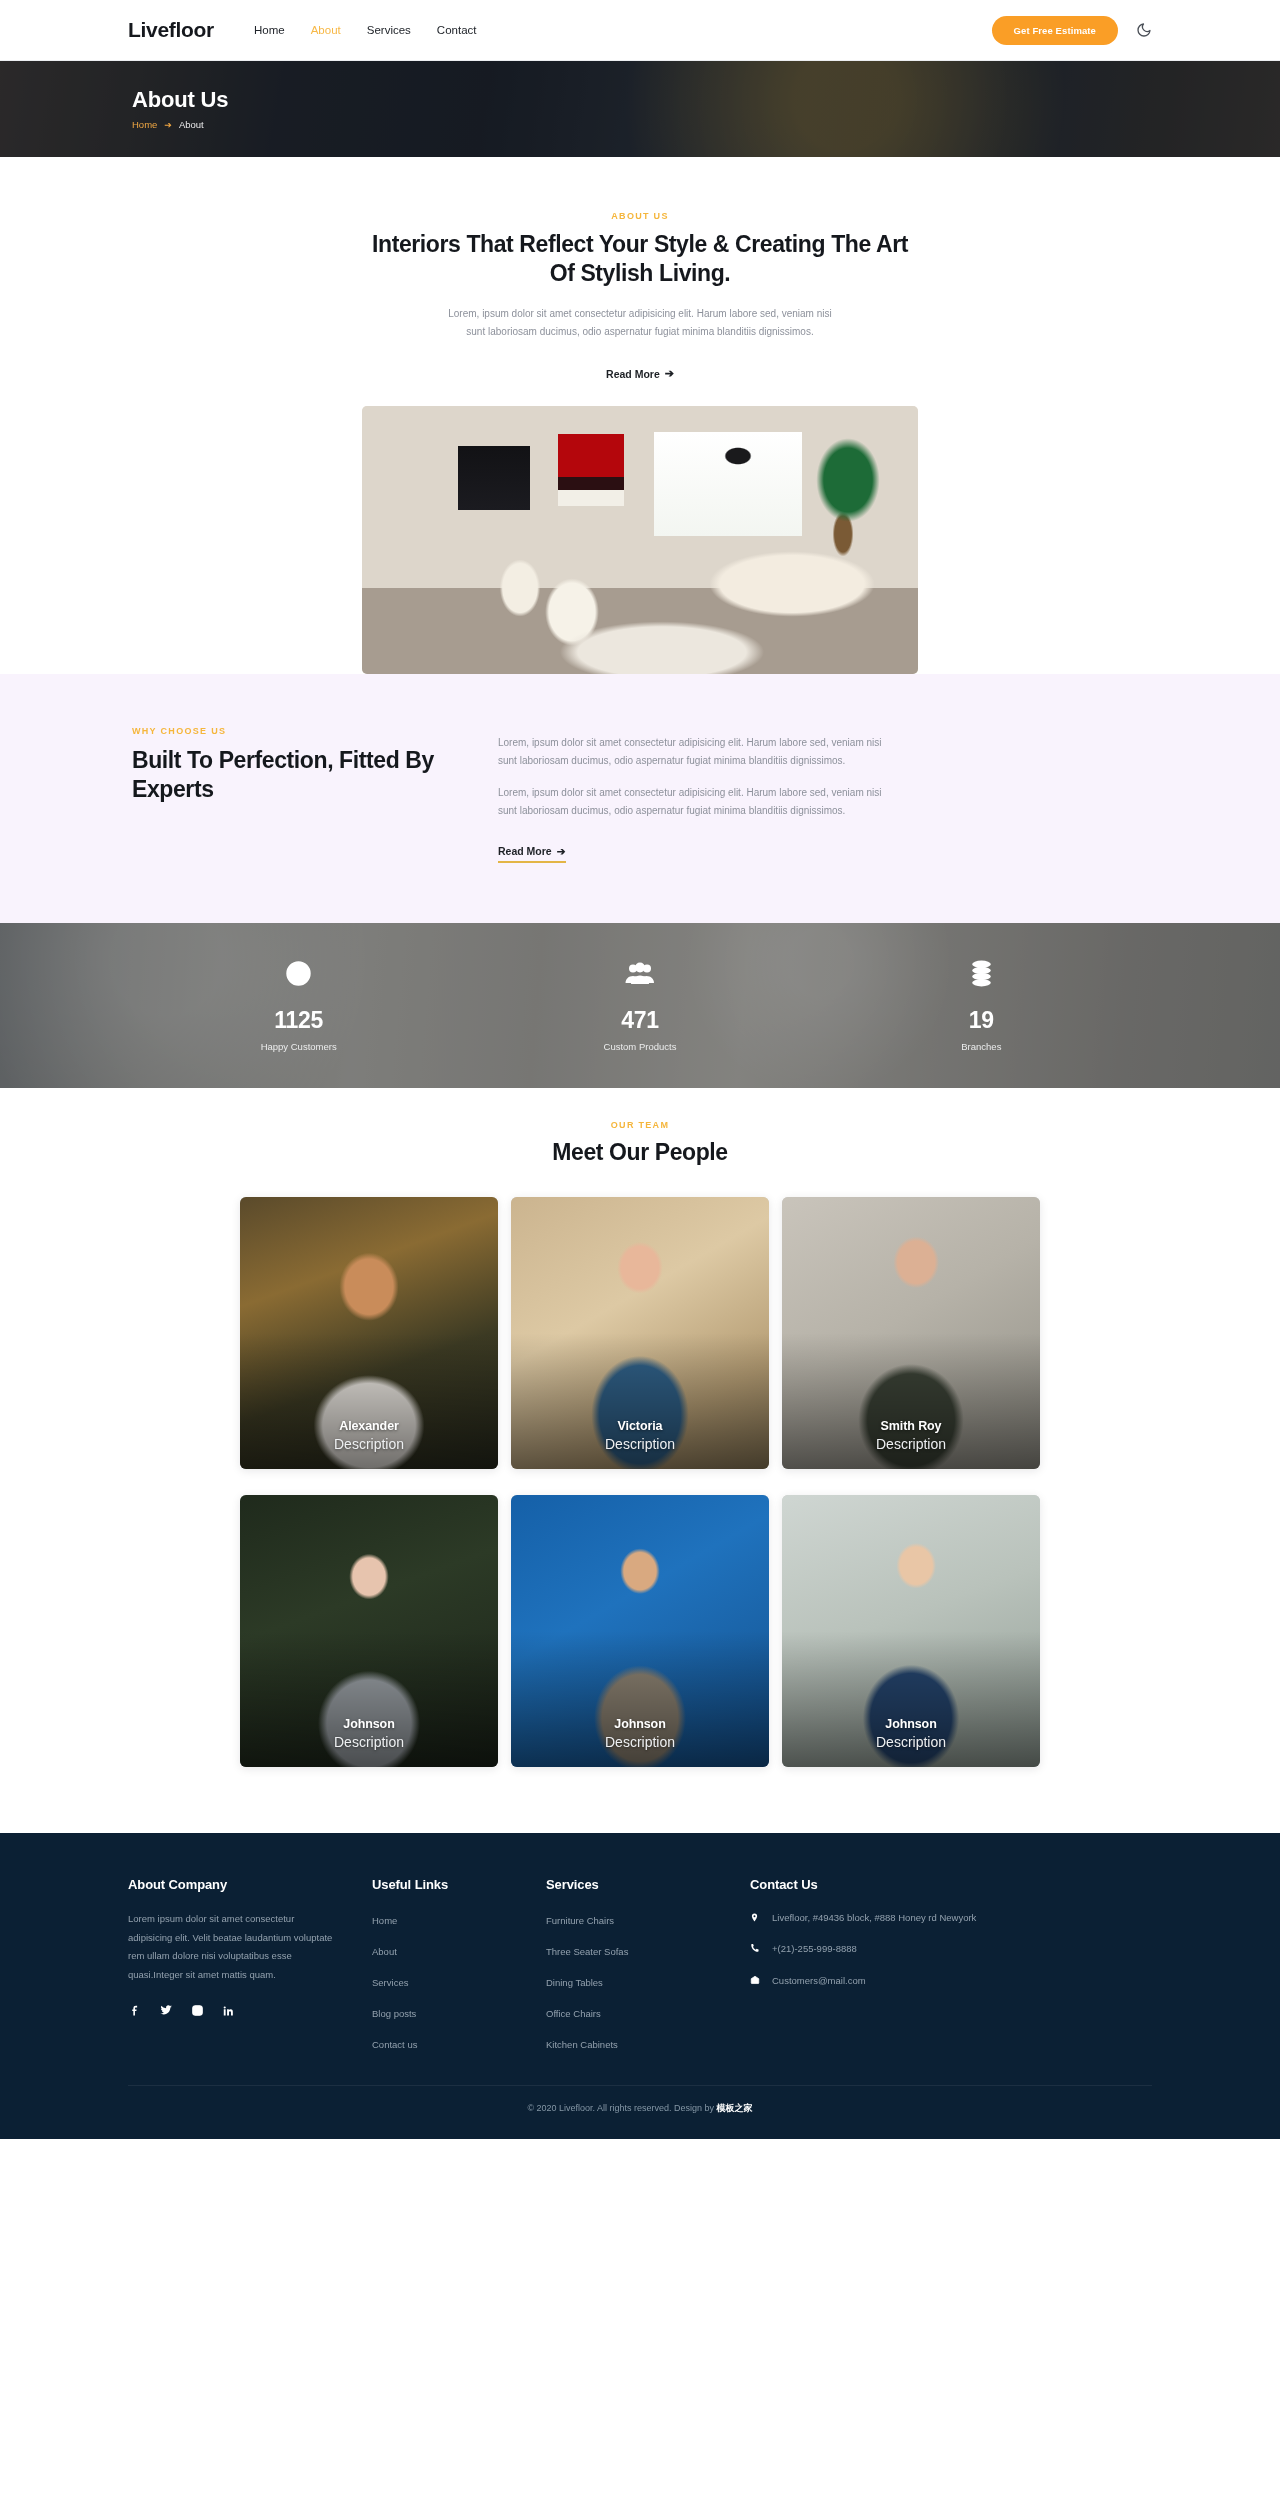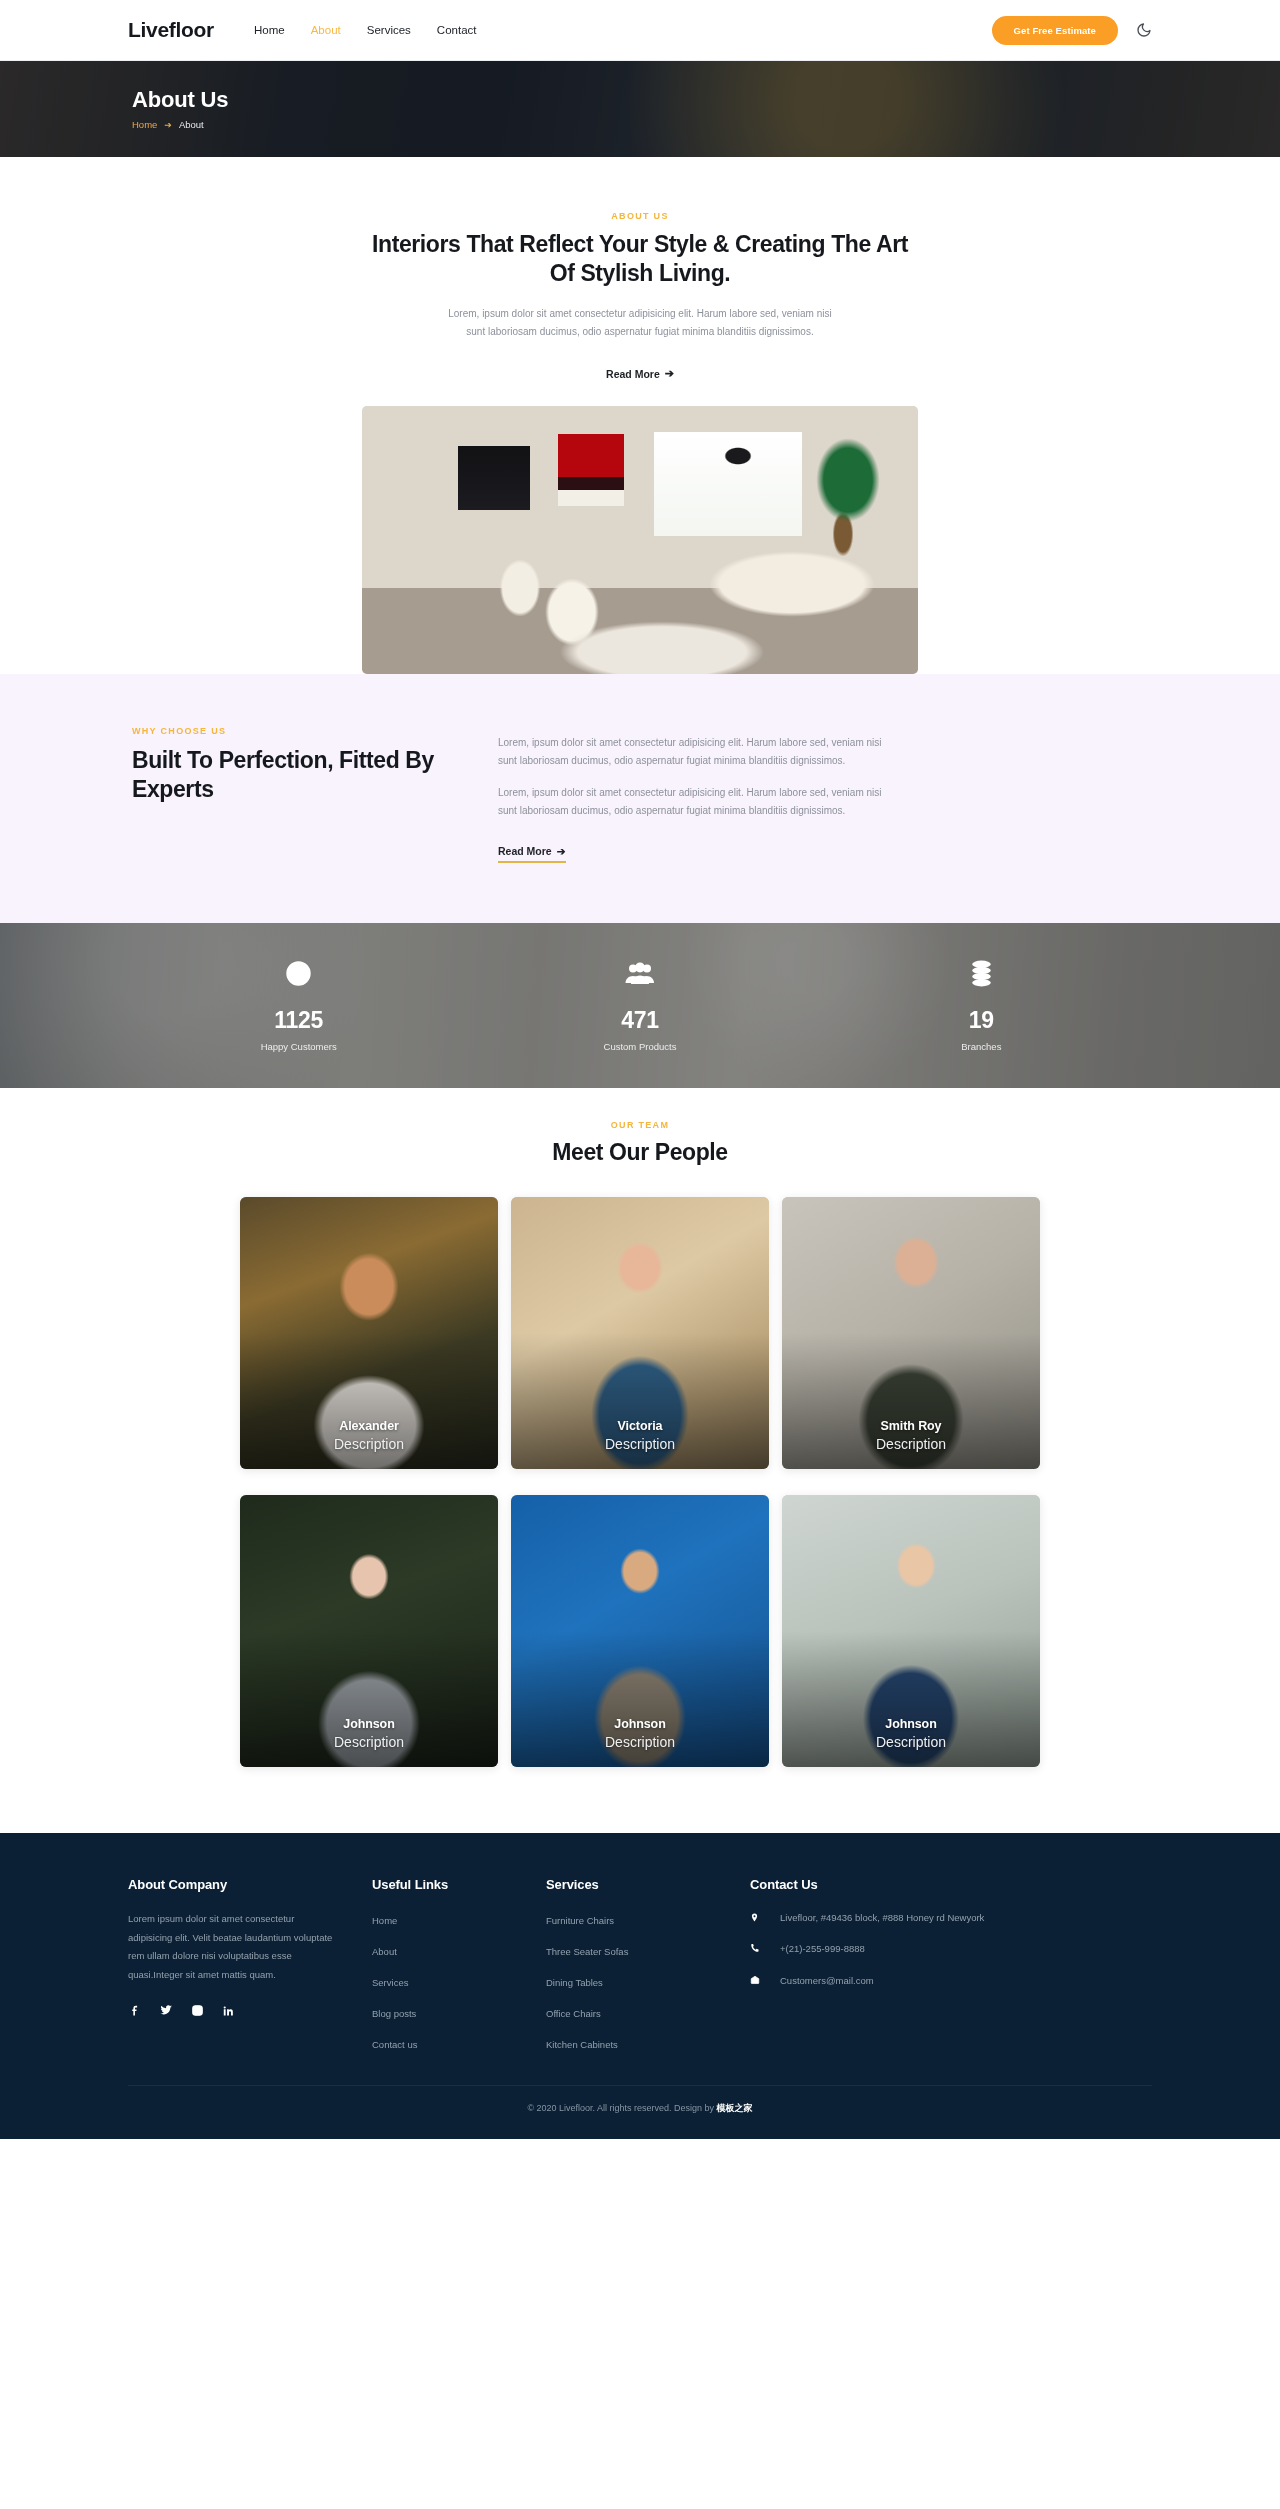--- a/index.html
+++ b/index.html
@@ -316,21 +316,21 @@
   .socials { display: flex; gap: 17px; margin-top: 19px; }
   .social {
     width: 14px; height: 14px; display: flex; align-items: center; justify-content: center;
     cursor: pointer;
   }
   .social svg { fill: #ffffff; }
   .f-list { list-style: none; }
   .f-list li { margin-bottom: 13px; }
   .f-list a { color: #93a1ae; font-size: 9.5px; text-decoration: none; }
   .contact-row {
-    display: flex; gap: 20px; margin-bottom: 15px; color: #93a1ae;
+    display: flex; gap: 12px; margin-bottom: 15px; color: #93a1ae;
     font-size: 9.5px; line-height: 1.7; align-items: flex-start;
   }
   .contact-row .ci { width: 10px; flex: none; padding-top: 2px; }
   .contact-row .ci svg { fill: #ffffff; display: block; }
   .copyright {
     margin-top: 20px;
     border-top: 1px solid rgba(255,255,255,0.07);
     padding: 16px 0 24px;
     text-align: center;
     font-size: 9px;

